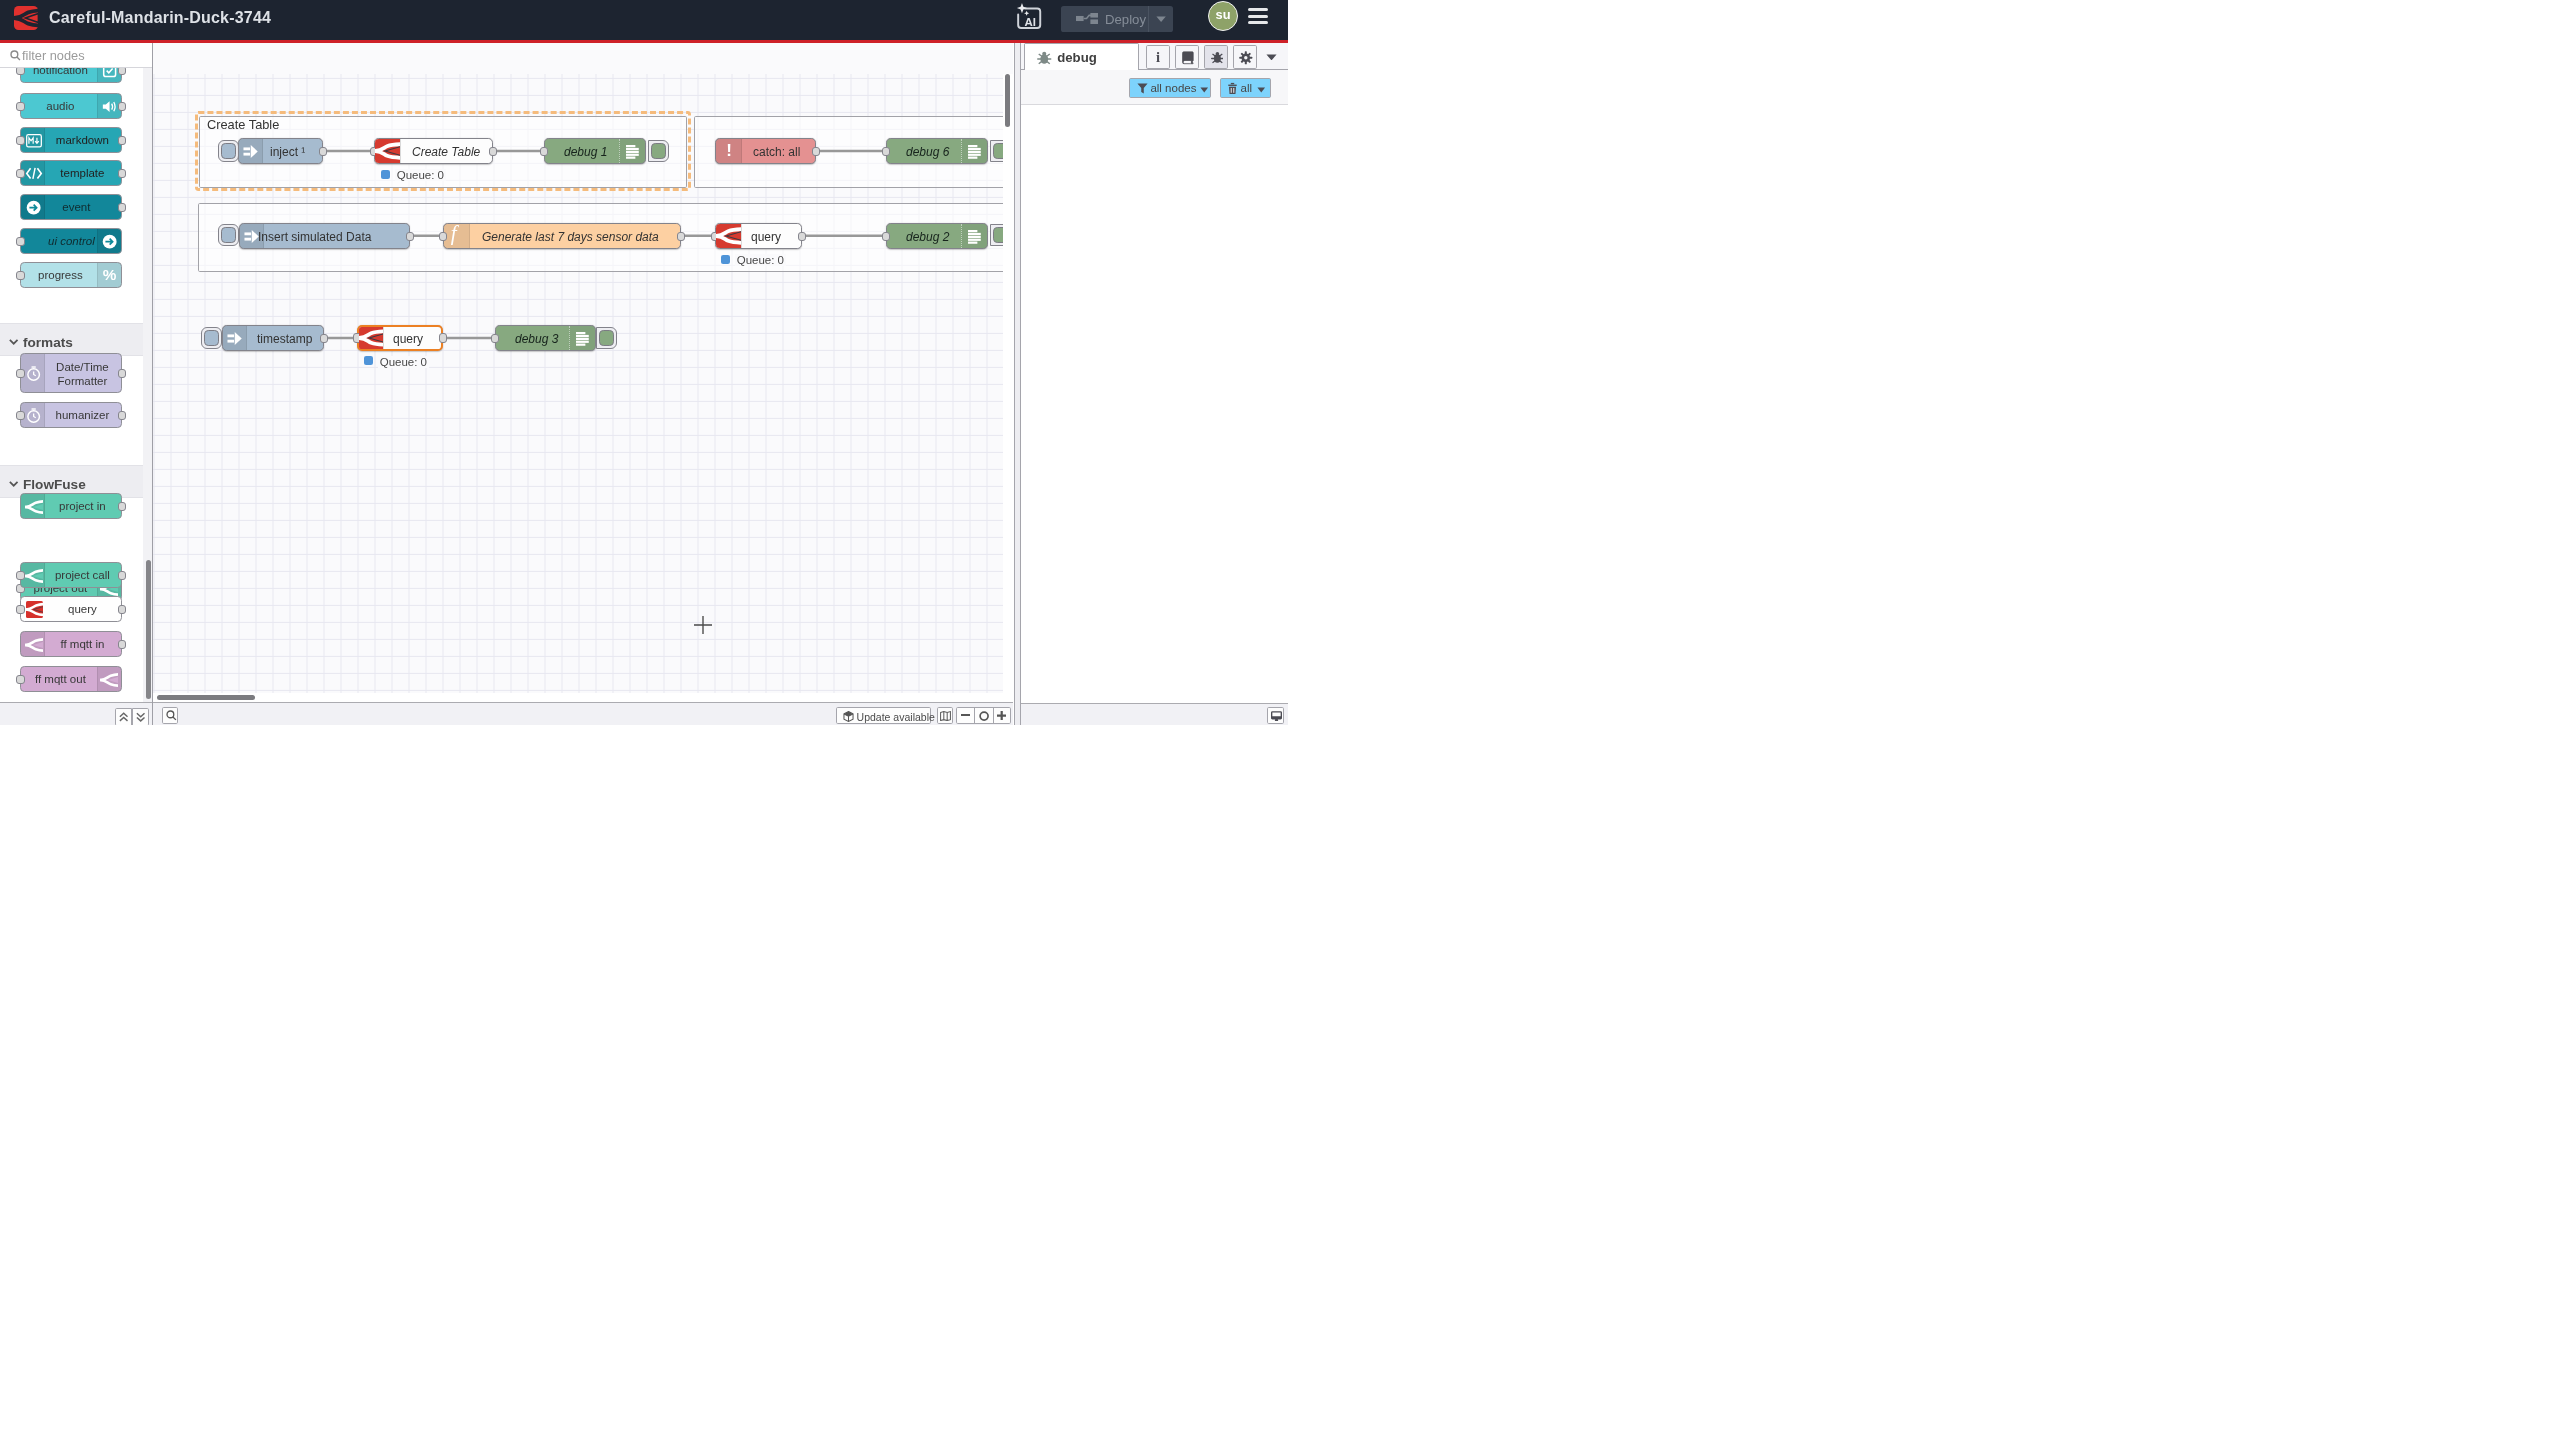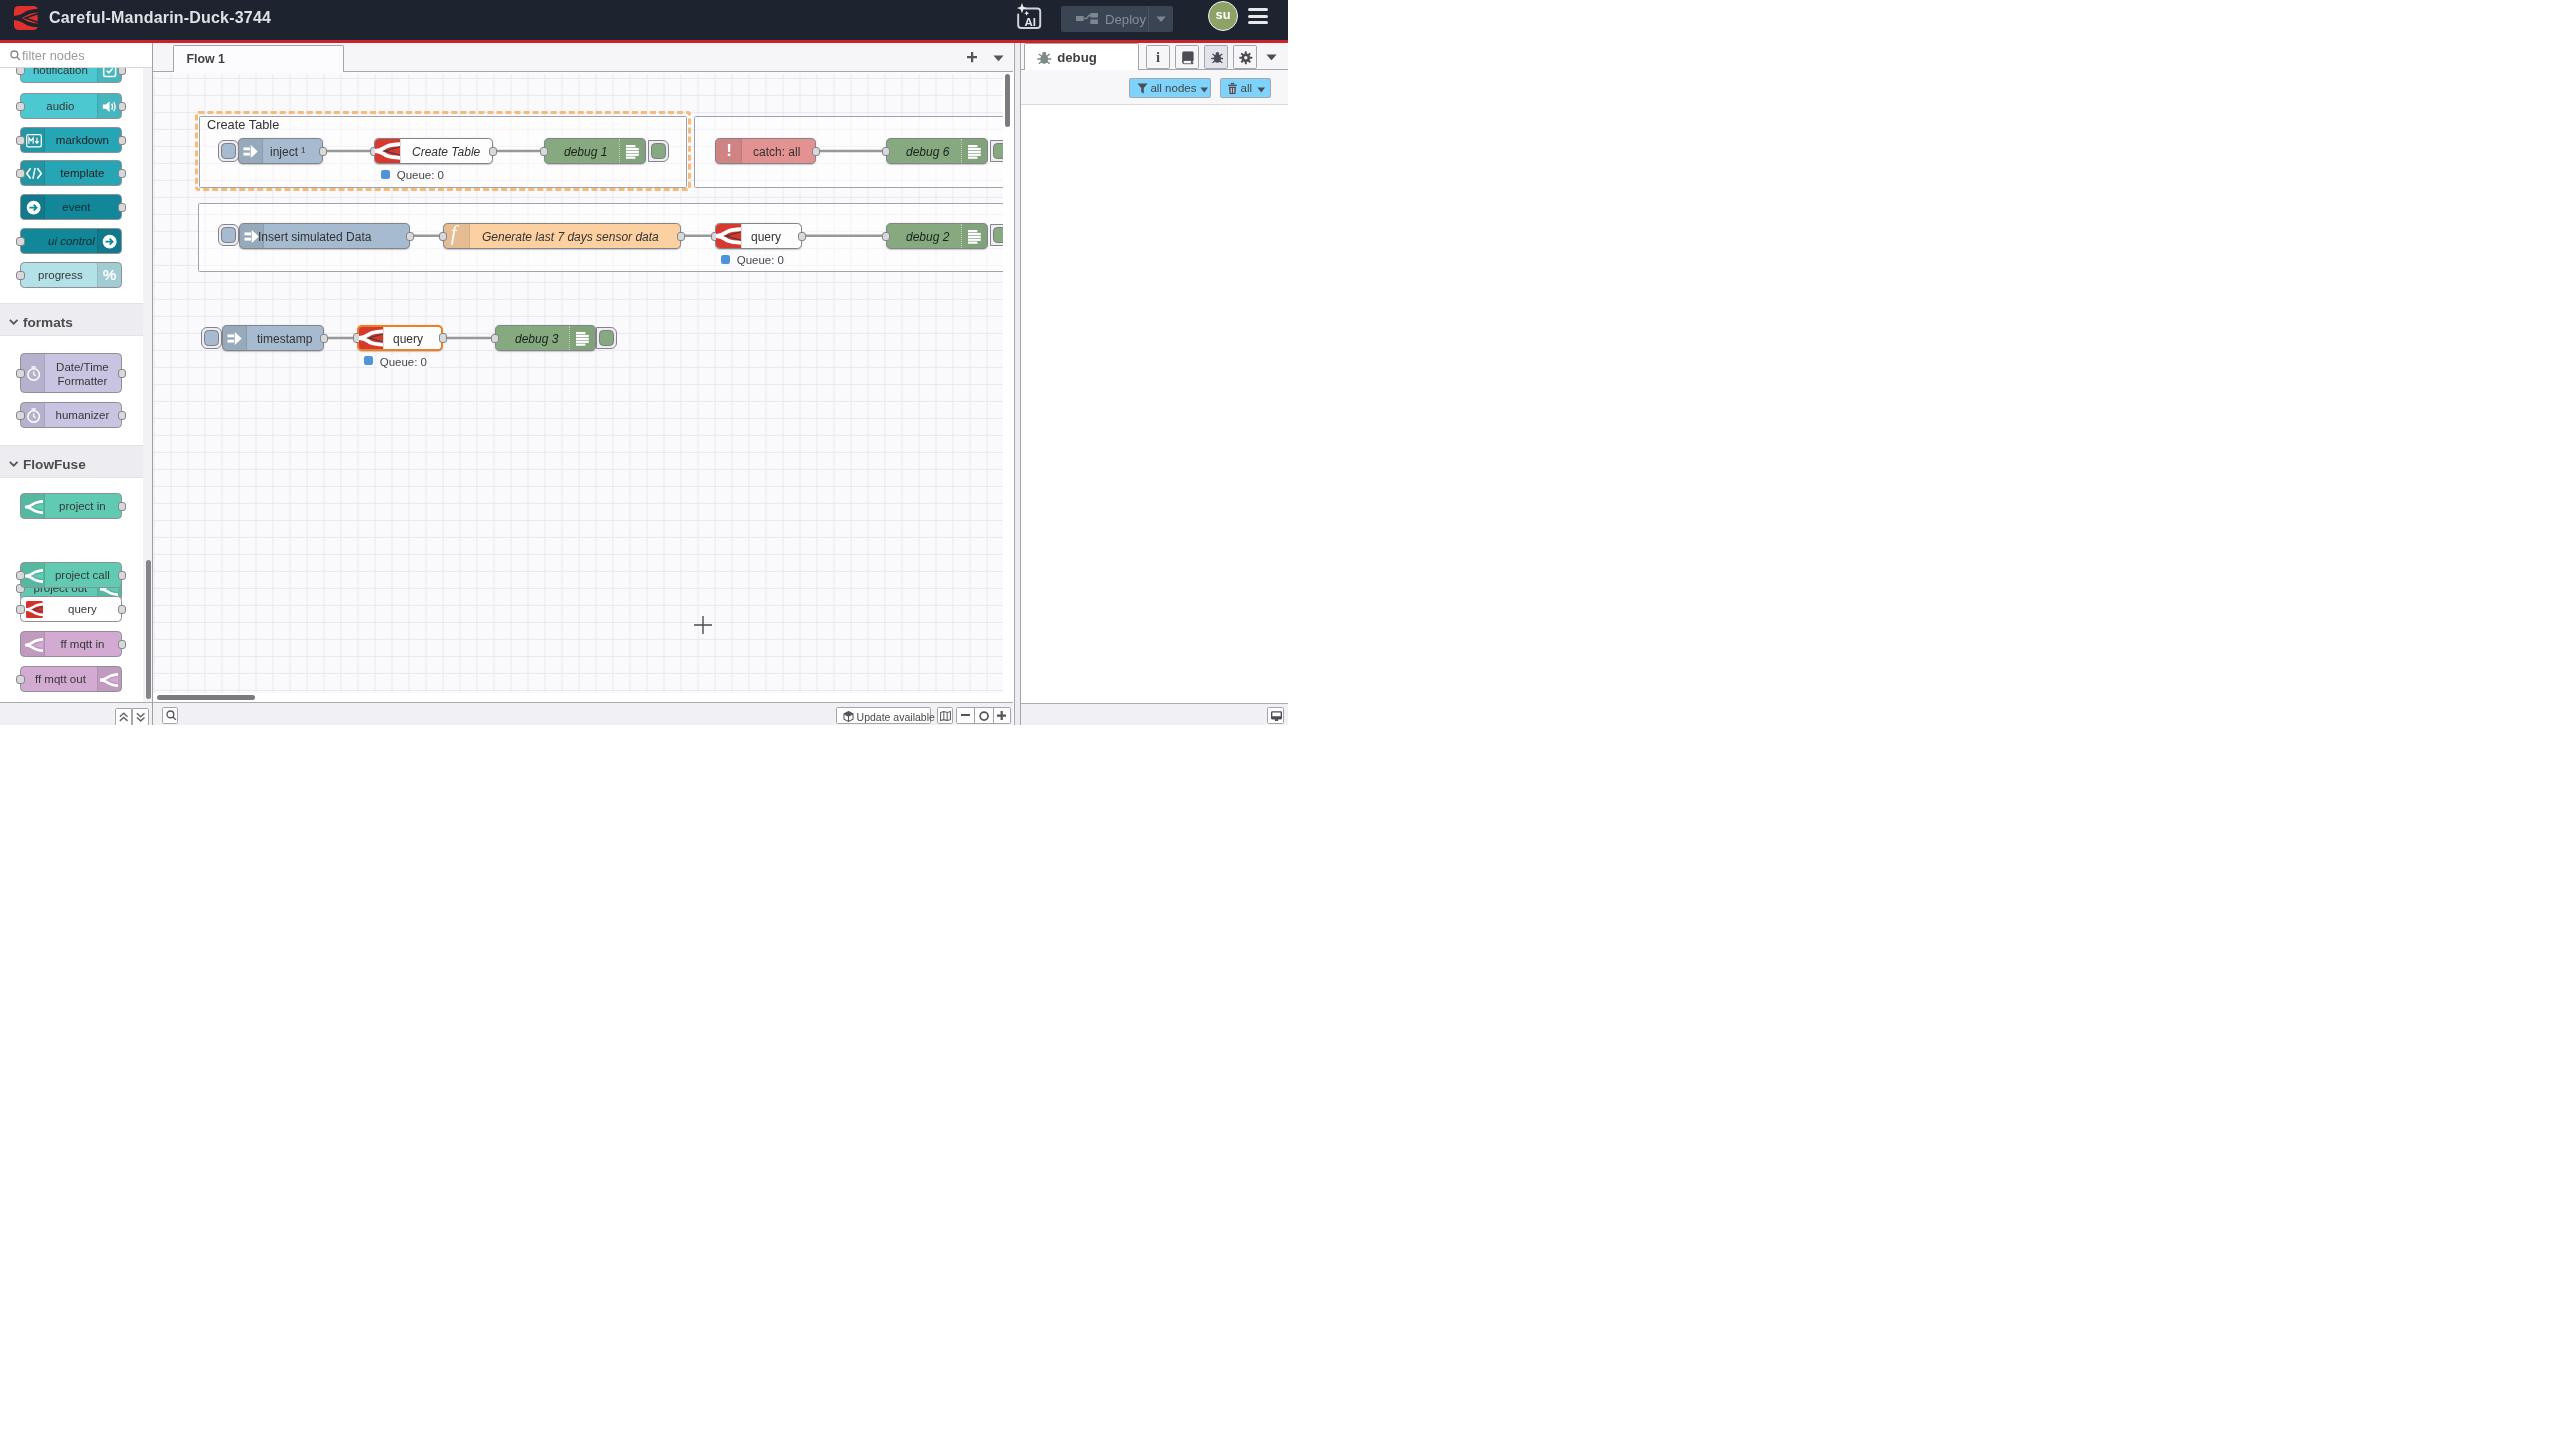--- a/index.html
+++ b/index.html
@@ -15,21 +15,21 @@
            color:#dde1e6; letter-spacing:0.2px; }
 
   
   #palette { position:absolute; left:0; top:43px; width:153px; height:682px;
              background:#404040; border-right:0.9px solid #9f9fa6; overflow:hidden; }
   #psearch { position:absolute; left:0; top:0; width:152px; height:25px; background:#fff;
              border-bottom:0.9px solid #d6d6db; }
   #pcontent { position:absolute; left:0; top:25px; width:152px; height:635px; background:#fff; overflow:hidden; }
   .pheader { position:absolute; left:0; width:152px; height:33px; background:#ededf1;
              border-top:0.9px solid #e2e2e7; border-bottom:0.9px solid #e2e2e7;
-             font-size:13.6px; font-weight:700; color:#4c4c4c; }
+             font-size:13.6px; font-weight:700; color:#4c4c4c;margin-top:20px; }
   .pheader span.lbl { position:absolute; left:23px; top:11px; }
   .pheader svg { position:absolute; left:9.4px; top:14.5px; }
   .pnode { position:absolute; left:20.4px; width:102px; height:25.6px; border:1px solid #8f8f96;
            border-radius:4.3px; font-size:11.5px; color:#383838; }
   .pnode .lbl { position:absolute; top:6.4px; width:100%; text-align:center; }
   .port { position:absolute; width:8.5px; height:9.4px; background:#d9d9d9;
           border:1.4px solid #85858d; border-radius:3px; }
   .port.l { left:-5.1px; top:7.7px; }
   .port.r { right:-5.1px; top:7.7px; }
   .icosec { position:absolute; top:0; bottom:0; width:24px; background:rgba(0,0,0,0.09); }
@@ -503,31 +503,20 @@
 
     <svg class="abs" style="left:541px;top:542px;" width="18" height="18" viewBox="0 0 21 21">
         <path d="M10.5 0 L10.5 21 M0 10.5 L21 10.5" stroke="#4a4a4a" stroke-width="1.6"></path>
       </svg>
 
     <div class="abs" style="left:850px;top:0;width:10.7px;height:629px;background:#fff;"></div>
     <div class="abs" style="left:852px;top:0.4px;width:5.3px;height:53px;background:#7b7b7f;border-radius:2.6px;"></div>
     <div class="abs" style="left:0;top:619px;width:860px;height:10px;background:#fff;"></div>
     <div class="abs" style="left:4.3px;top:621px;width:98px;height:5.3px;background:#7b7b7f;border-radius:2.6px;"></div>
   </div>
-  <div id="tabbar">
-    <div id="tab1">
-        <div class="lbl">Flow 1</div>
-      </div>
-    <svg class="abs" style="left:814px;top:9.4px" width="10.2" height="10.2" viewBox="0 0 12 12">
-        <path d="M6 0 L6 12 M0 6 L12 6" stroke="#555" stroke-width="2.6"></path>
-      </svg>
-    <svg class="abs" style="left:840px;top:12px" width="11" height="6.8" viewBox="0 0 13 8">
-        <path d="M0.5 0.5 L12.5 0.5 L6.5 7.5 Z" fill="#555"></path>
-      </svg>
-  </div>
   <div id="cfooter">
     <div class="abs" style="left:9.4px;top:3.9px;width:16px;height:17px;background:#fdfdfd;border:0.9px solid #a5a5ac;border-radius:1.7px;">
       <svg class="abs" style="left:2.6px;top:2.6px" width="11" height="11" viewBox="0 0 15 15">
           <circle cx="6" cy="6" r="4.6" fill="none" stroke="#555" stroke-width="1.8"></circle>
           <path d="M9.5 9.5 L13.5 13.5" stroke="#555" stroke-width="1.8"></path>
         </svg>
     </div>
     <div class="abs" style="left:683px;top:3.9px;width:95px;height:17px;background:#fdfdfd;border:0.9px solid #a5a5ac;border-radius:1.7px;">
       <svg class="abs" style="left:6px;top:3px" width="11" height="11" viewBox="0 0 16 16">
           <path d="M8 0.8 L14.6 4.2 L14.6 11.8 L8 15.2 L1.4 11.8 L1.4 4.2 Z" fill="none" stroke="#555" stroke-width="1.5"></path>

